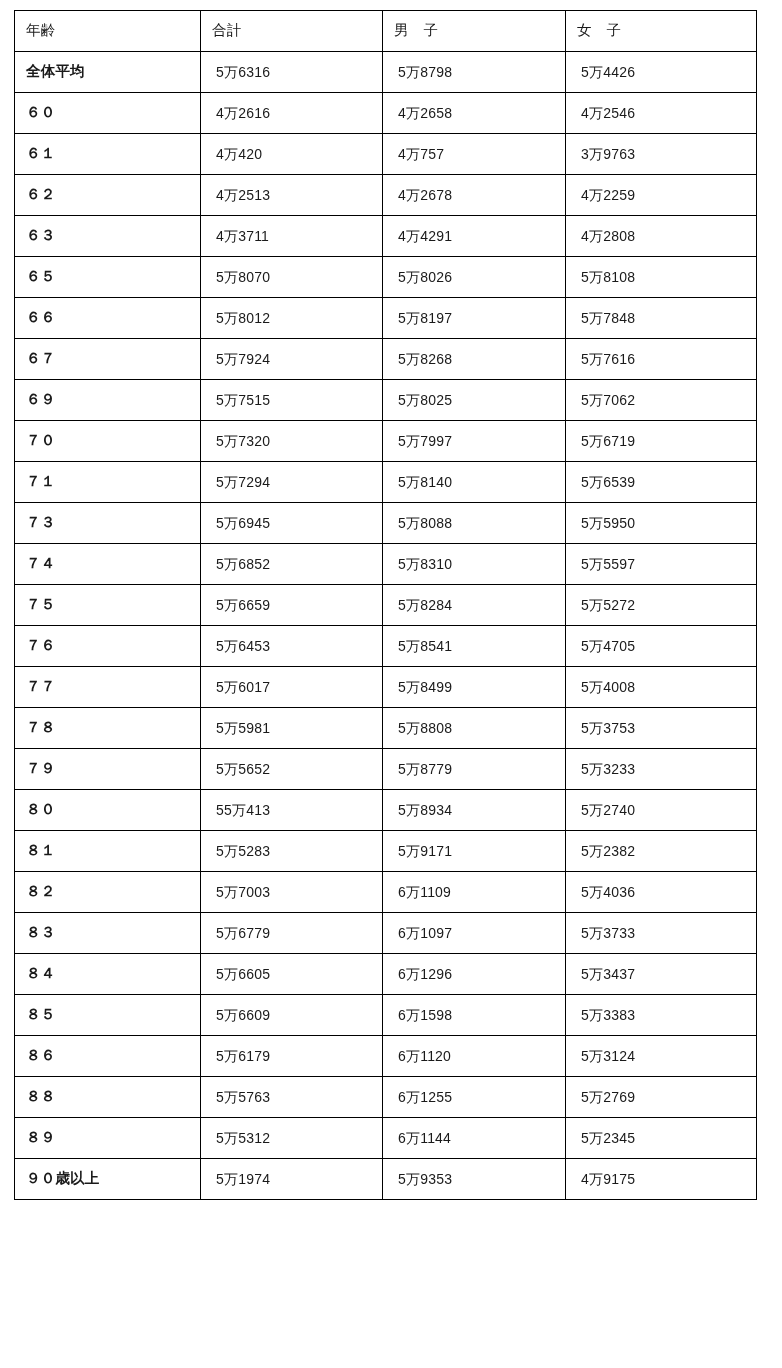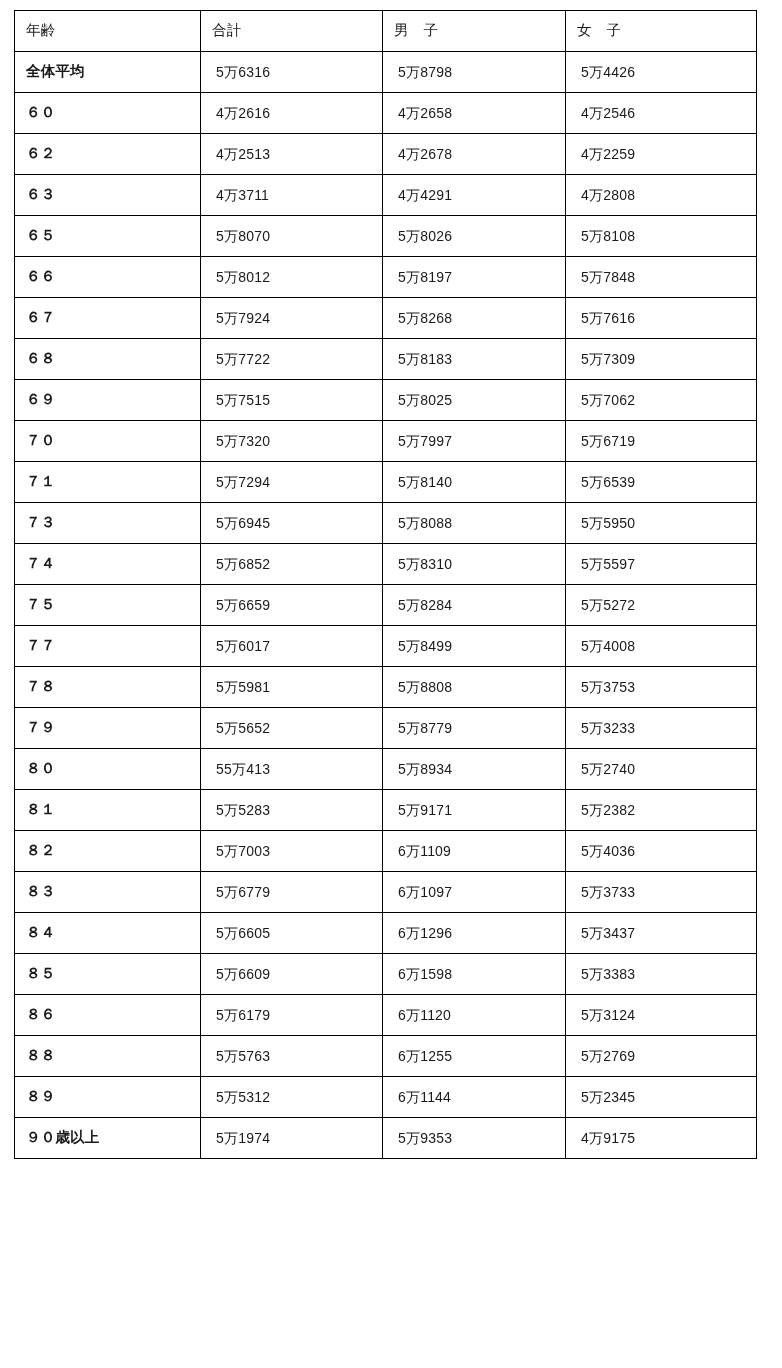--- a/index.html
+++ b/index.html
@@ -86,20 +86,26 @@
           <td class="cell-value">5万8798</td>
           <td class="cell-value">5万4426</td>
         </tr>
         <tr>
           <td class="cell-age">６０</td>
           <td class="cell-value">4万2616</td>
           <td class="cell-value">4万2658</td>
           <td class="cell-value">4万2546</td>
         </tr>
         <tr>
+          <td class="cell-age">６１</td>
+          <td class="cell-value">4万420</td>
+          <td class="cell-value">4万757</td>
+          <td class="cell-value">3万9763</td>
+        </tr>
+        <tr>
           <td class="cell-age">６２</td>
           <td class="cell-value">4万2513</td>
           <td class="cell-value">4万2678</td>
           <td class="cell-value">4万2259</td>
         </tr>
         <tr>
           <td class="cell-age">６３</td>
           <td class="cell-value">4万3711</td>
           <td class="cell-value">4万4291</td>
           <td class="cell-value">4万2808</td>
@@ -116,26 +122,20 @@
           <td class="cell-value">5万8197</td>
           <td class="cell-value">5万7848</td>
         </tr>
         <tr>
           <td class="cell-age">６７</td>
           <td class="cell-value">5万7924</td>
           <td class="cell-value">5万8268</td>
           <td class="cell-value">5万7616</td>
         </tr>
         <tr>
-          <td class="cell-age">６８</td>
-          <td class="cell-value">5万7722</td>
-          <td class="cell-value">5万8183</td>
-          <td class="cell-value">5万7309</td>
-        </tr>
-        <tr>
           <td class="cell-age">６９</td>
           <td class="cell-value">5万7515</td>
           <td class="cell-value">5万8025</td>
           <td class="cell-value">5万7062</td>
         </tr>
         <tr>
           <td class="cell-age">７０</td>
           <td class="cell-value">5万7320</td>
           <td class="cell-value">5万7997</td>
           <td class="cell-value">5万6719</td>
@@ -156,20 +156,26 @@
           <td class="cell-age">７４</td>
           <td class="cell-value">5万6852</td>
           <td class="cell-value">5万8310</td>
           <td class="cell-value">5万5597</td>
         </tr>
         <tr>
           <td class="cell-age">７５</td>
           <td class="cell-value">5万6659</td>
           <td class="cell-value">5万8284</td>
           <td class="cell-value">5万5272</td>
+        </tr>
+        <tr>
+          <td class="cell-age">７６</td>
+          <td class="cell-value">5万6453</td>
+          <td class="cell-value">5万8541</td>
+          <td class="cell-value">5万4705</td>
         </tr>
         <tr>
           <td class="cell-age">７７</td>
           <td class="cell-value">5万6017</td>
           <td class="cell-value">5万8499</td>
           <td class="cell-value">5万4008</td>
         </tr>
         <tr>
           <td class="cell-age">７８</td>
           <td class="cell-value">5万5981</td>

